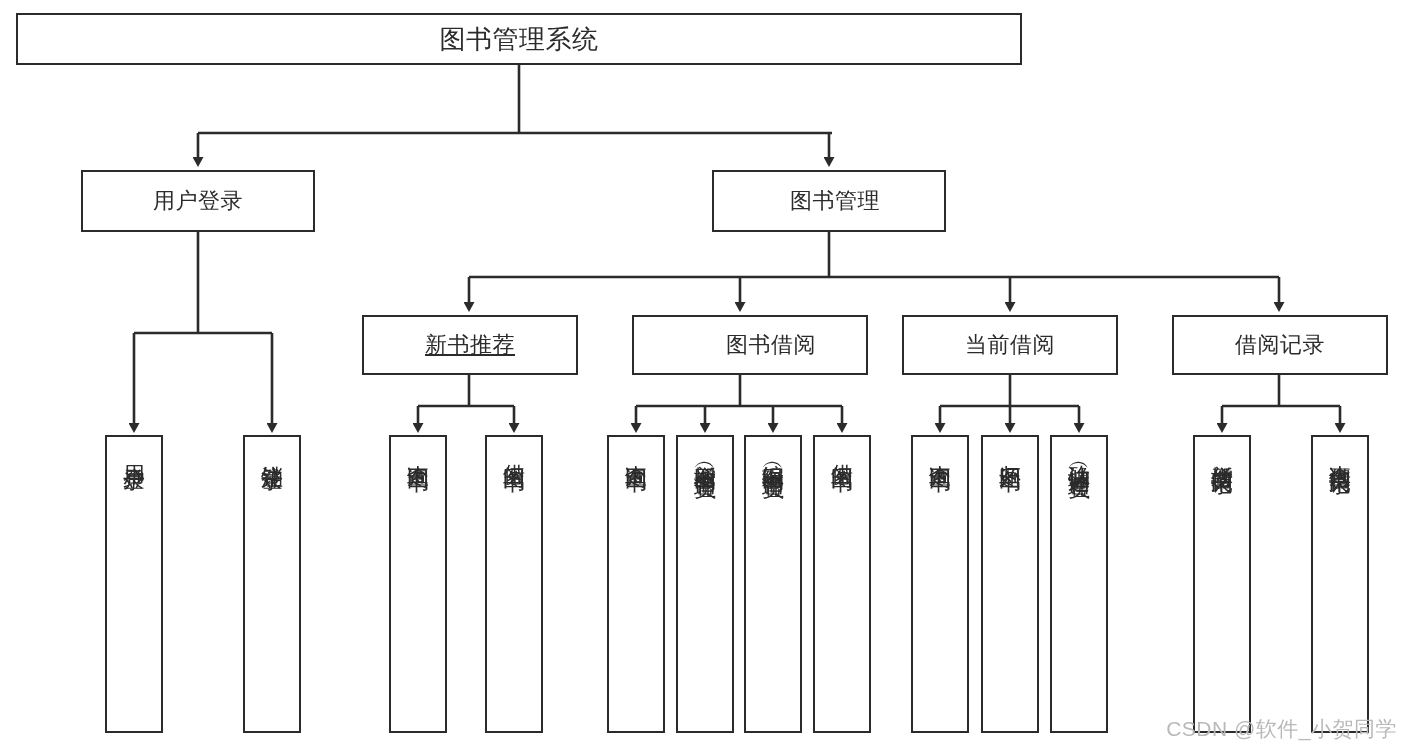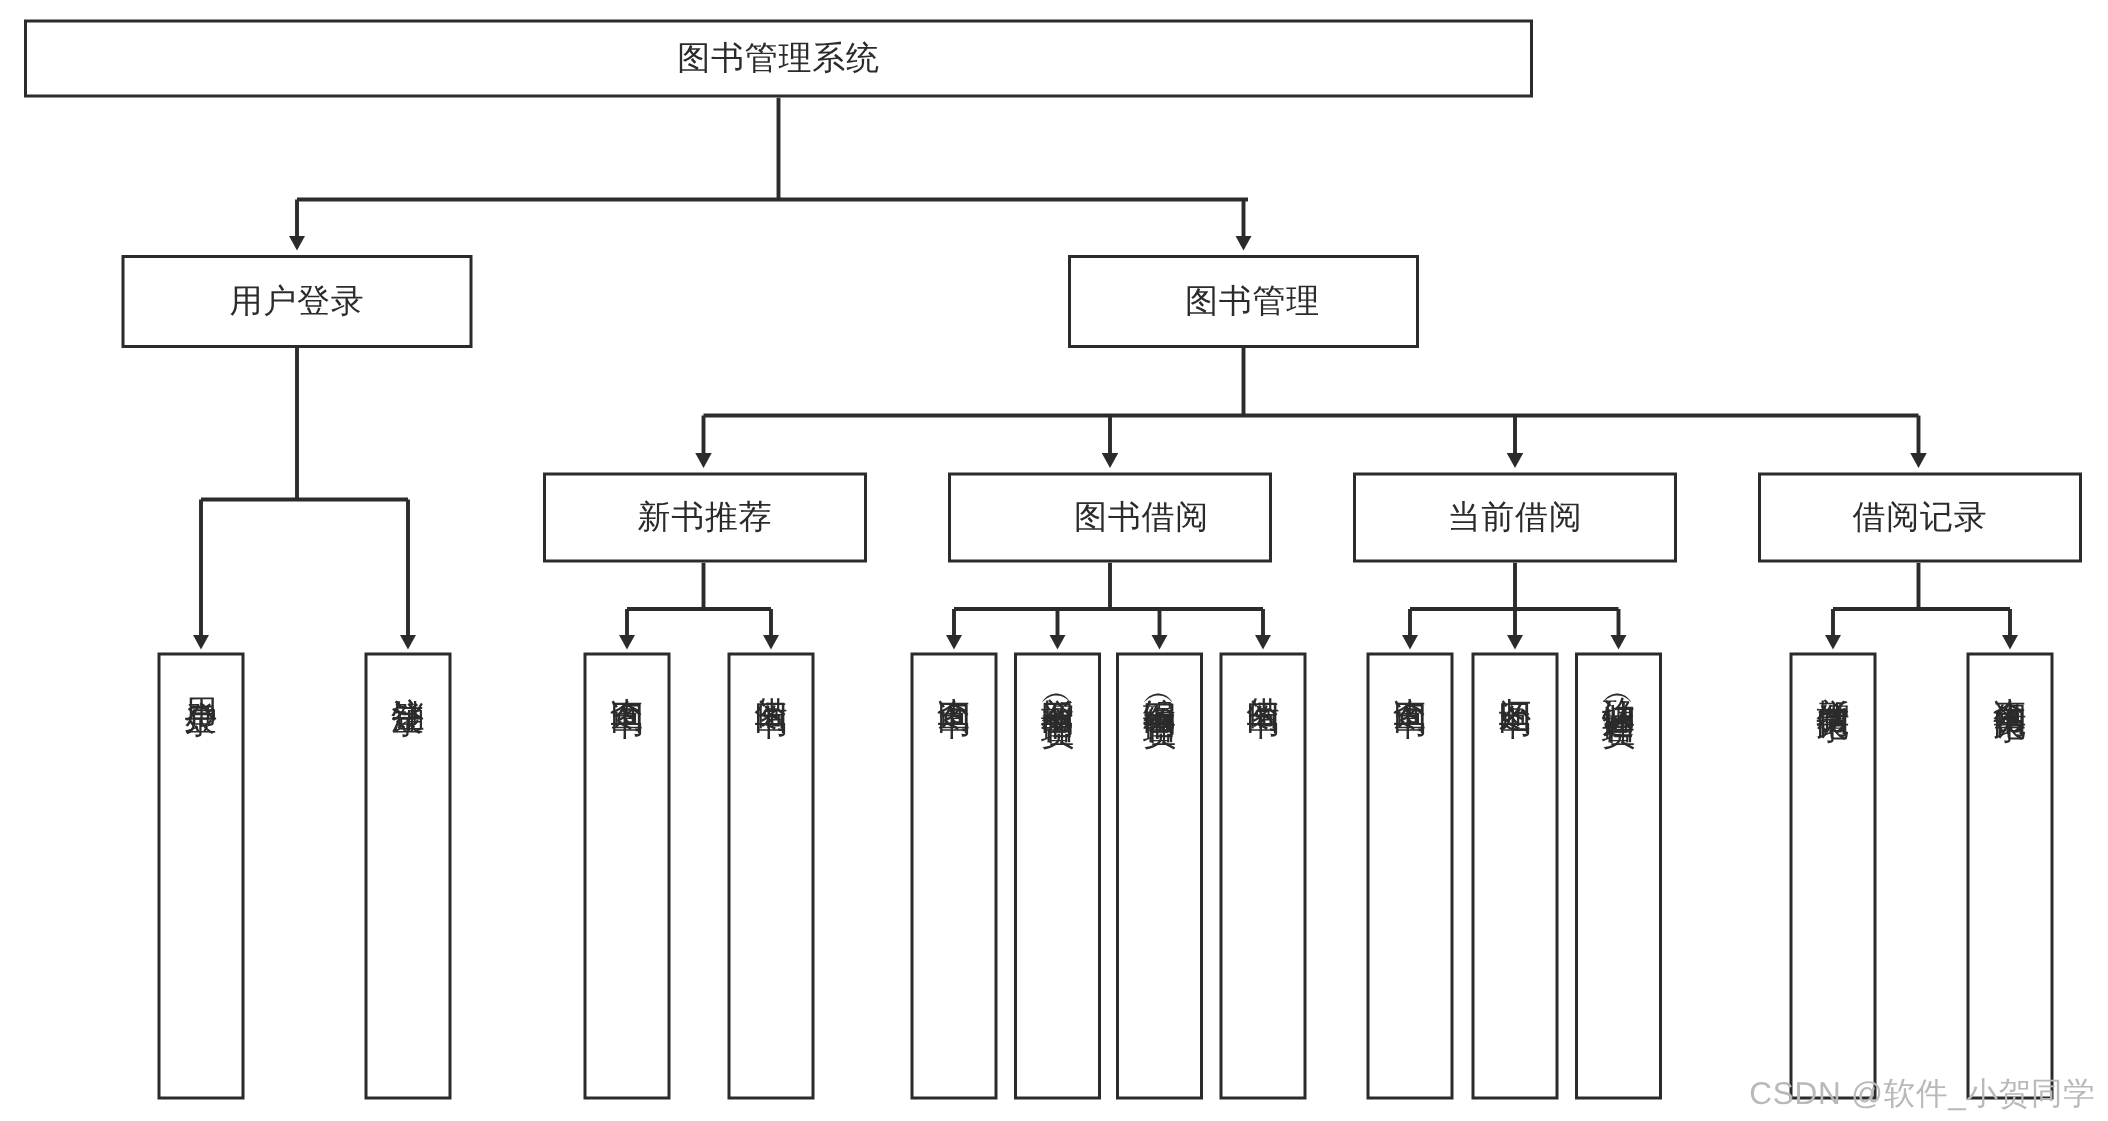--- a/index.html
+++ b/index.html
@@ -21,21 +21,21 @@
     align-items:center;
     justify-content:center;
     color:#2b2b2b;
   }
   .node .lbl{
     display:block;
     white-space:nowrap;
     letter-spacing:0.5px;
   }
   .h-node .lbl{font-size:22px;line-height:1;}
-  .root .lbl{font-size:22px;}
+  .root .lbl{font-size:26px;}
 
   
   .v-node{
     align-items:flex-start;
     justify-content:center;
     padding-top:10px;
   }
   .v-node .lbl{
     writing-mode:vertical-rl;
     text-orientation:upright;
@@ -114,25 +114,25 @@
   </div>
 
   <div class="node h-node" style="left:81px;top:170px;width:234px;height:62px;">
     <span class="lbl">用户登录</span>
   </div>
 
   <div class="node h-node" style="left:712px;top:170px;width:234px;height:62px;padding-left:12px;">
     <span class="lbl">图书管理</span>
   </div>
 
-  <div class="node h-node" style="left:362px;top:315px;width:216px;height:60px;">
+  <div class="node h-node" style="left:362px;top:315px;width:216px;height:60px;text-decoration:underline;">
     <span class="lbl">新书推荐</span>
   </div>
 
-  <div class="node h-node" style="left:632px;top:315px;width:216px;height:60px;padding-left:42px;">
+  <div class="node h-node" style="left:632px;top:315px;width:236px;height:60px;padding-left:42px;">
     <span class="lbl">图书借阅</span>
   </div>
 
   <div class="node h-node" style="left:1172px;top:315px;width:216px;height:60px;">
     <span class="lbl">借阅记录</span>
   </div>
 
   <div class="node h-node" style="left:902px;top:315px;width:216px;height:60px;">
     <span class="lbl">当前借阅</span>
   </div>

